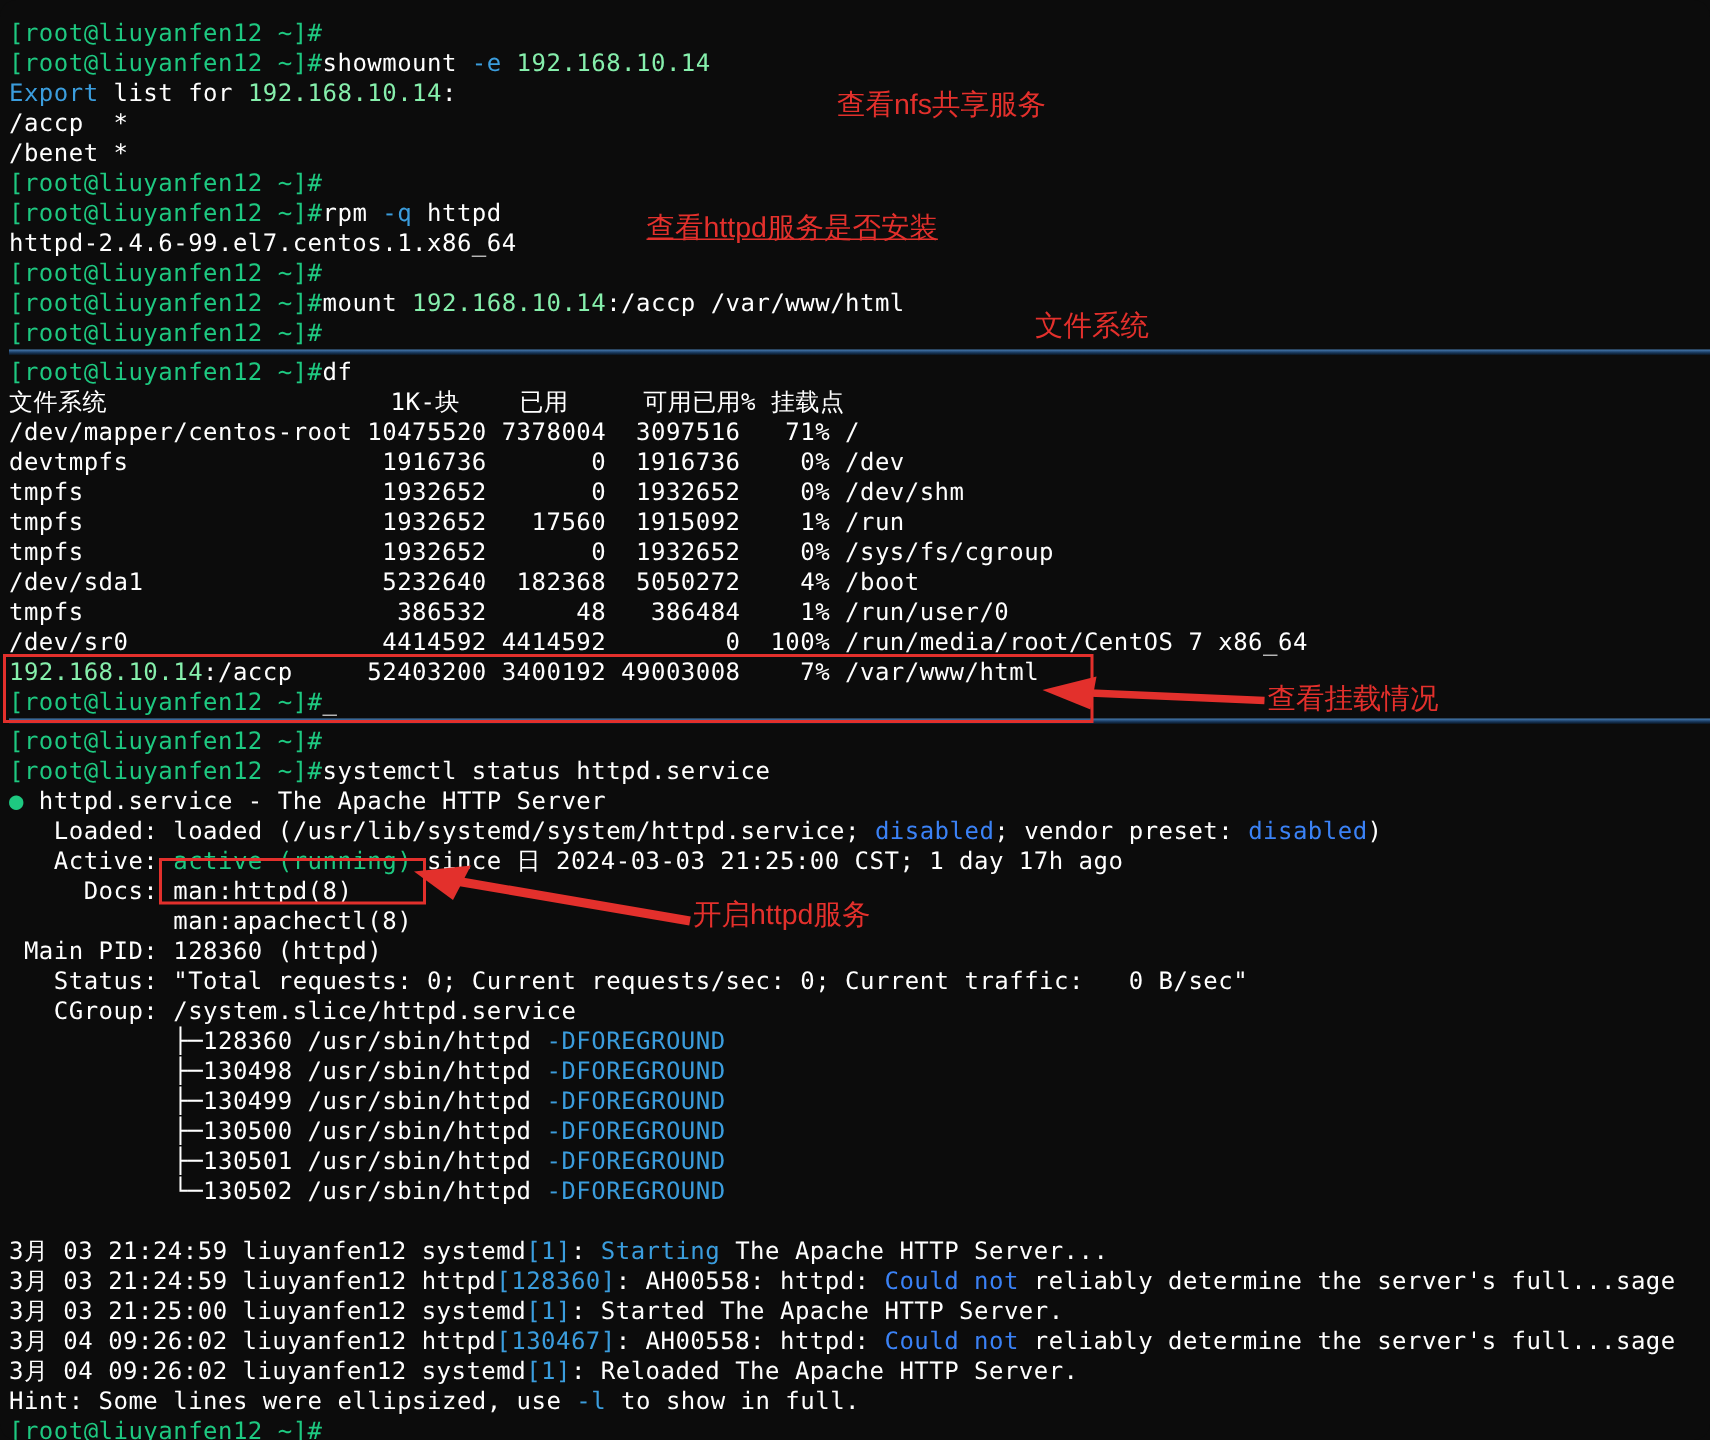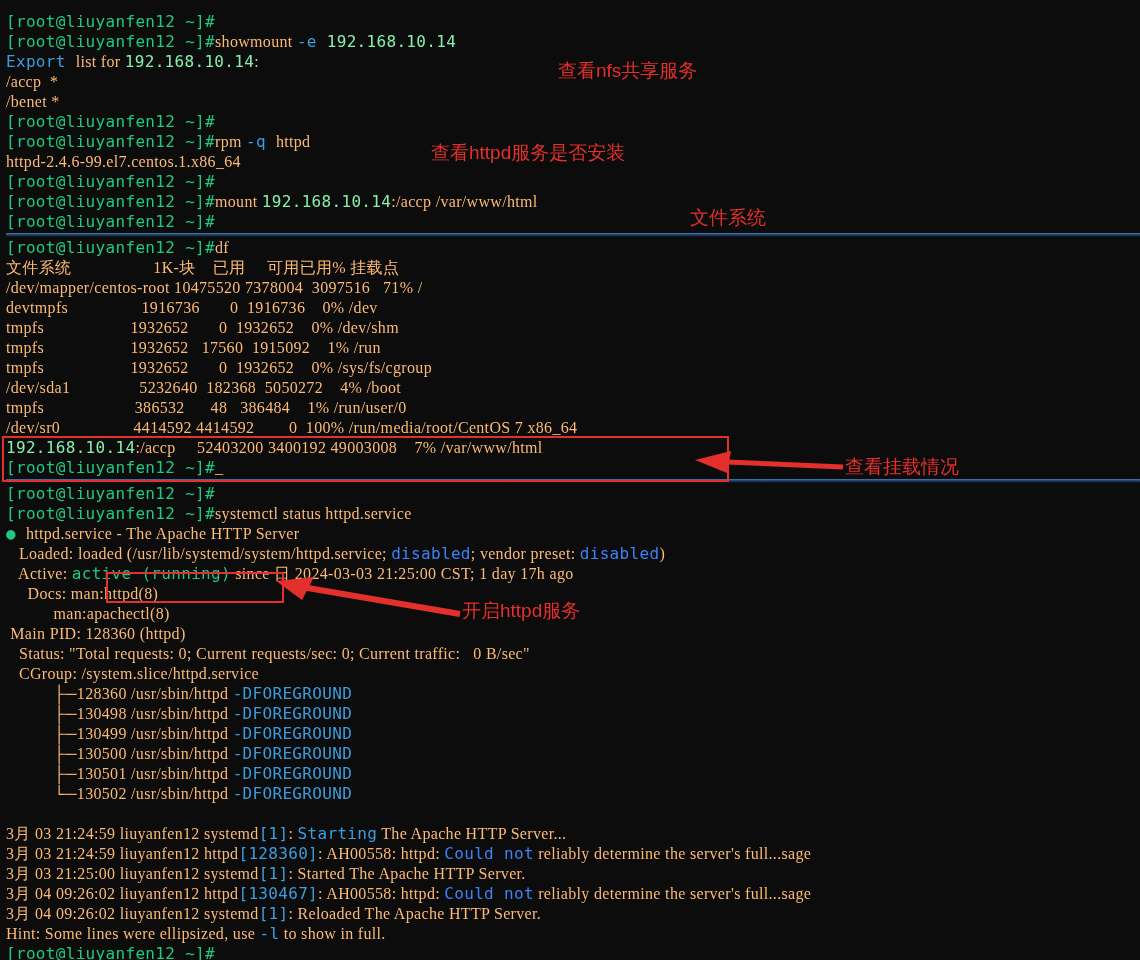--- a/index.html
+++ b/index.html
@@ -5,34 +5,34 @@
   html,body{margin:0;padding:0;background:#0c0c0c;}
   .screen{position:relative;width:1140px;height:960px;background:#0c0c0c;overflow:hidden;border-radius:11px;}
   .term{
     position:absolute;left:0;top:0;width:1140px;
     font-family:"DejaVu Sans Mono","Liberation Mono",monospace;
     font-size:16px;line-height:20px;letter-spacing:.32px;
     color:#d8d8d8;white-space:pre;padding:12px 0 0 6px;box-sizing:border-box;
   }
   .tline{height:20px;}
   .c-g{color:#1ec981;}
-  .c-w{color:#fdba74;font-family:Liberation Serif, serif;}
+  .c-w{color:#ffffff;}
   .c-c{color:#3b9ddd;}
   .c-m{color:#86efac;}
   .c-y{color:#3b82f6;}
   .divider{height:4px;margin:1px 0;width:1140px;
     background:linear-gradient(180deg,#4a7fb5 0%,#1d4068 45%,#0d1f33 80%,#0c0c0c 100%);}
   .overlay{position:absolute;left:0;top:16px;width:1140px;height:960px;pointer-events:none;}
   .ann{
     position:absolute;color:#e3302c;
     font-family:"Liberation Sans","DejaVu Sans",sans-serif;
     font-size:19px;line-height:20px;white-space:nowrap;
   }
   .ann-nfs{left:558px;top:45px;}
-  .ann-httpd-check{left:431px;top:127px;}
+  .ann-httpd-check{left:431px;top:127px;text-decoration:underline;}
   .ann-mount-site{left:690px;top:192px;}
   .ann-mount-status{left:845px;top:441px;}
   .ann-start-httpd{left:462px;top:585px;}
   .rect{position:absolute;border:2px solid #e3302c;box-sizing:border-box;}
   .rect-df{left:2px;top:420px;width:727px;height:46px;}
   .rect-active{left:106px;top:556px;width:178px;height:31px;}
   .arrow{position:absolute;overflow:visible;}
   .arrow-mount{left:693px;top:432px;width:155px;height:32px;}
   .arrow-active{left:272px;top:558px;width:200px;height:48px;}
   .arrow line{stroke:#e3302c;}

